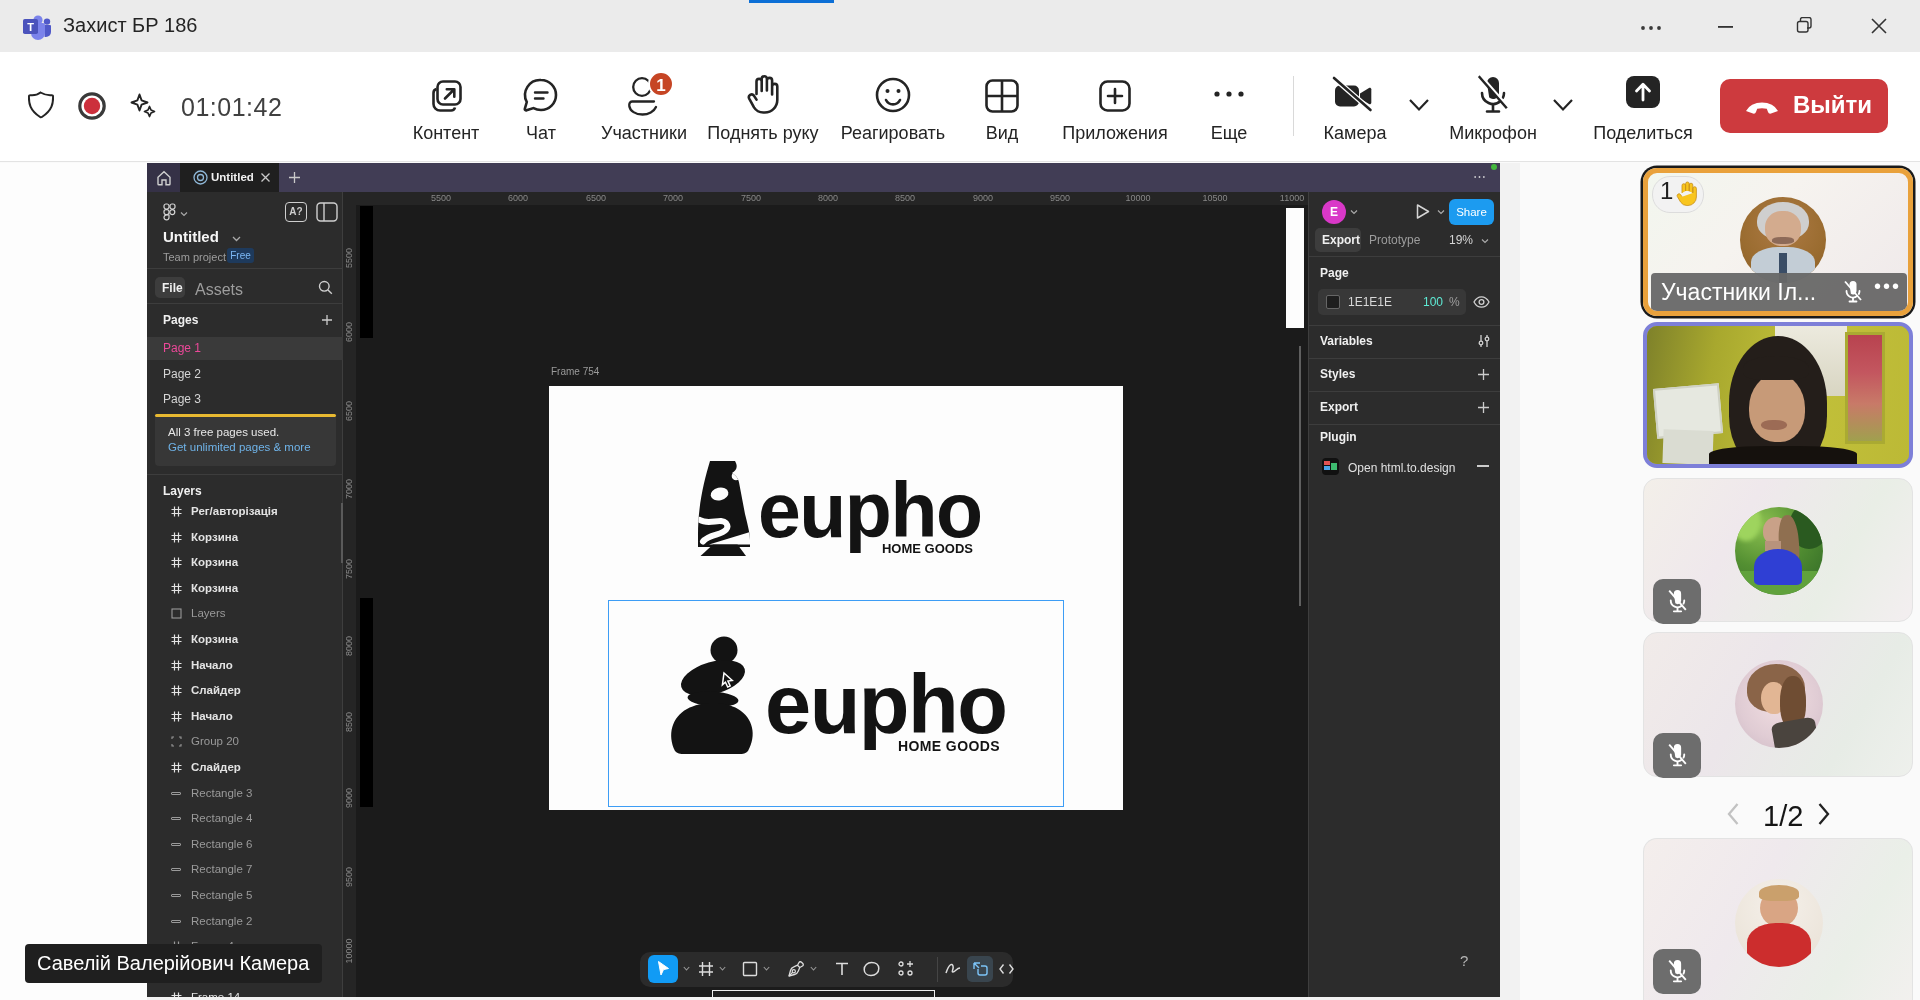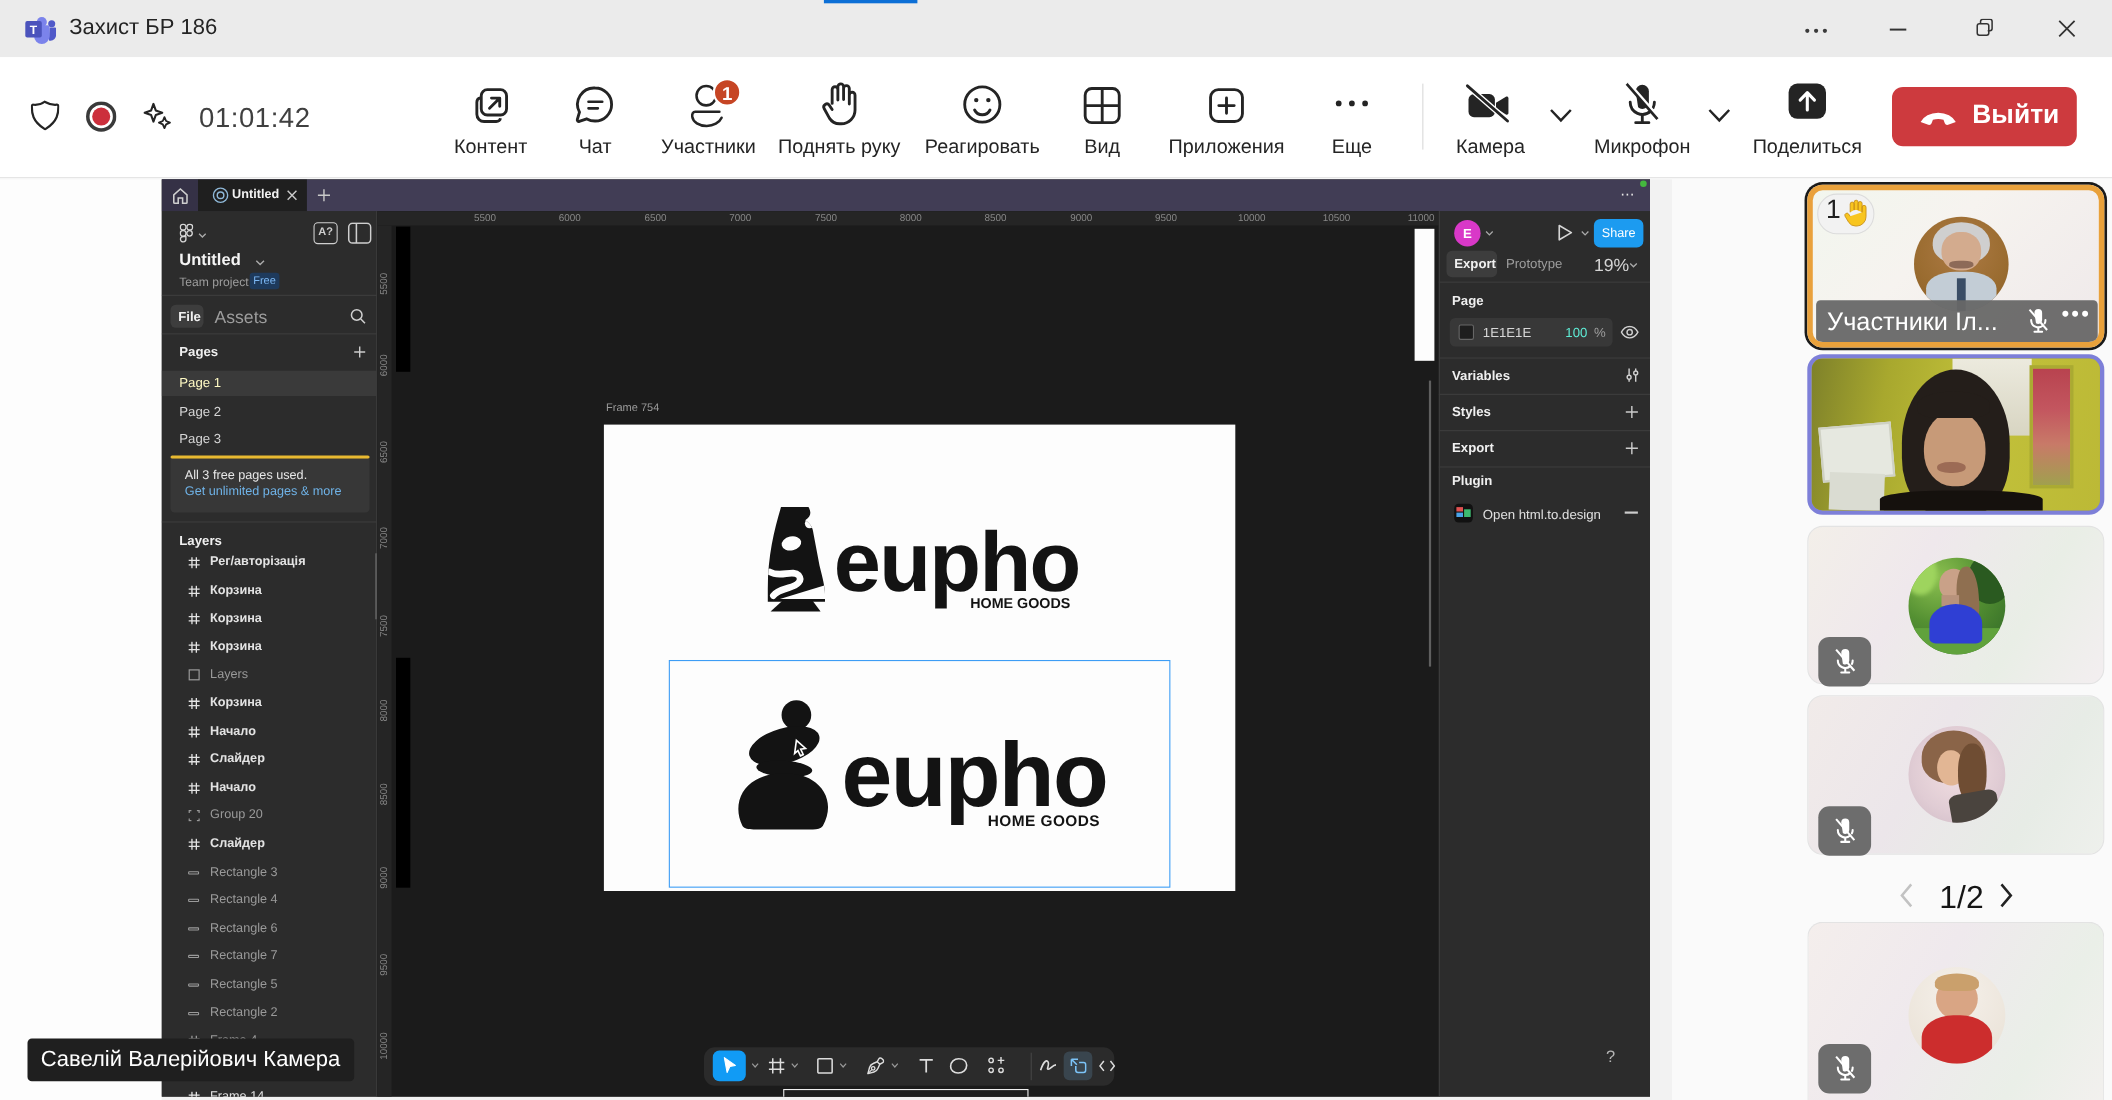--- a/index.html
+++ b/index.html
@@ -231,21 +231,21 @@
       <svg class="abs" style="left:171px;top:117px" width="15" height="15" viewBox="0 0 15 15">
           <circle cx="6.3" cy="6.3" r="4.8" fill="none" stroke="#cfcfcf" stroke-width="1.4"></circle>
           <path d="M10 10 L13.8 13.8" stroke="#cfcfcf" stroke-width="1.4"></path>
         </svg>
       <div class="fg-div" style="left:0;top:140px;width:196px"></div>
       <div class="abs" style="left:16px;top:150px;font-size:12px;font-weight:bold;color:#f0f0f0">Pages</div>
       <svg class="abs" style="left:174px;top:151px" width="12" height="12" viewBox="0 0 12 12">
           <path d="M6 1 v10 M1 6 h10" stroke="#ccc" stroke-width="1.3"></path>
         </svg>
       <div class="abs" style="left:0px;top:174px;width:196px;height:23px;background:#3a3a3a"></div>
-      <div class="abs" style="left:16px;top:178px;font-size:12px;color:#fef9c3">Page 1</div>
+      <div class="abs" style="left:16px;top:178px;font-size:12px;color:#ec4899">Page 1</div>
       <div class="abs" style="left:16px;top:204px;font-size:12px;color:#d5d5d5">Page 2</div>
       <div class="abs" style="left:16px;top:229px;font-size:12px;color:#d5d5d5">Page 3</div>
       <div class="abs" style="left:8px;top:251px;width:181px;height:3px;background:#e8b931;border-radius:2px"></div>
       <div class="abs" style="left:8px;top:254px;width:181px;height:49px;background:#373737;border-radius:0 0 4px 4px"></div>
       <div class="abs" style="left:21px;top:263px;font-size:11.5px;color:#e8e8e8">All 3 free pages used.</div>
       <div class="abs" style="left:21px;top:278px;font-size:11.5px;color:#6fb3e8">Get unlimited pages &amp; more</div>
       <div class="fg-div" style="left:0;top:311px;width:196px"></div>
       <div class="abs" style="left:16px;top:321px;font-size:12px;font-weight:bold;color:#f0f0f0">Layers</div>
       <div class="abs" style="left:194px;top:340px;width:2px;height:60px;background:#5a5a5a"></div>
       <div class="abs" id="layers" style="left:0;top:6px">
@@ -395,21 +395,21 @@
       <svg class="abs" style="left:1268px;top:40px" width="16" height="17" viewBox="0 0 16 17">
           <path d="M2.5 2 L13.5 8.5 L2.5 15 Z" fill="none" stroke="#d5d5d5" stroke-width="1.5" stroke-linejoin="round"></path>
         </svg>
       <svg class="abs" style="left:1290px;top:46px" width="8" height="6" viewBox="0 0 8 6">
           <path d="M1 1.5 L4 4.5 L7 1.5" fill="none" stroke="#aaa" stroke-width="1.2"></path>
         </svg>
       <div class="abs" style="left:1302px;top:36px;width:45px;height:26px;background:#1c9bf0;border-radius:6px;color:#fff;font-size:11.5px;text-align:center;line-height:26px">Share</div>
       <div class="abs" style="left:1168px;top:65px;width:46px;height:24px;background:#3d3d3d;border-radius:5px"></div>
       <div class="abs" style="left:1175px;top:70px;font-size:12px;font-weight:bold;color:#f0f0f0">Export</div>
       <div class="abs" style="left:1222px;top:70px;font-size:12px;color:#9d9d9d">Prototype</div>
-      <div class="abs" style="left:1302px;top:70px;font-size:16px;color:#d5d5d5">19%</div>
+      <div class="abs" style="left:1302px;top:70px;font-size:12px;color:#d5d5d5">19%</div>
       <svg class="abs" style="left:1334px;top:75px" width="8" height="6" viewBox="0 0 8 6">
           <path d="M1 1.5 L4 4.5 L7 1.5" fill="none" stroke="#aaa" stroke-width="1.2"></path>
         </svg>
       <div class="fg-div" style="left:1161px;top:93px;width:192px"></div>
       <div class="abs" style="left:1173px;top:103px;font-size:12px;font-weight:bold;color:#f0f0f0">Page</div>
       <div class="abs" style="left:1171px;top:126px;width:148px;height:26px;background:#383838;border-radius:5px"></div>
       <div class="abs" style="left:1179px;top:132px;width:14px;height:14px;background:#1e1e1e;border:1px solid #666;border-radius:2px"></div>
       <div class="abs" style="left:1201px;top:132px;font-size:12px;color:#d8d8d8">1E1E1E</div>
       <div class="abs" style="left:1276px;top:132px;font-size:12px;color:#5eead4">100</div>
       <div class="abs" style="left:1302px;top:132px;font-size:12px;color:#9d9d9d">%</div>

